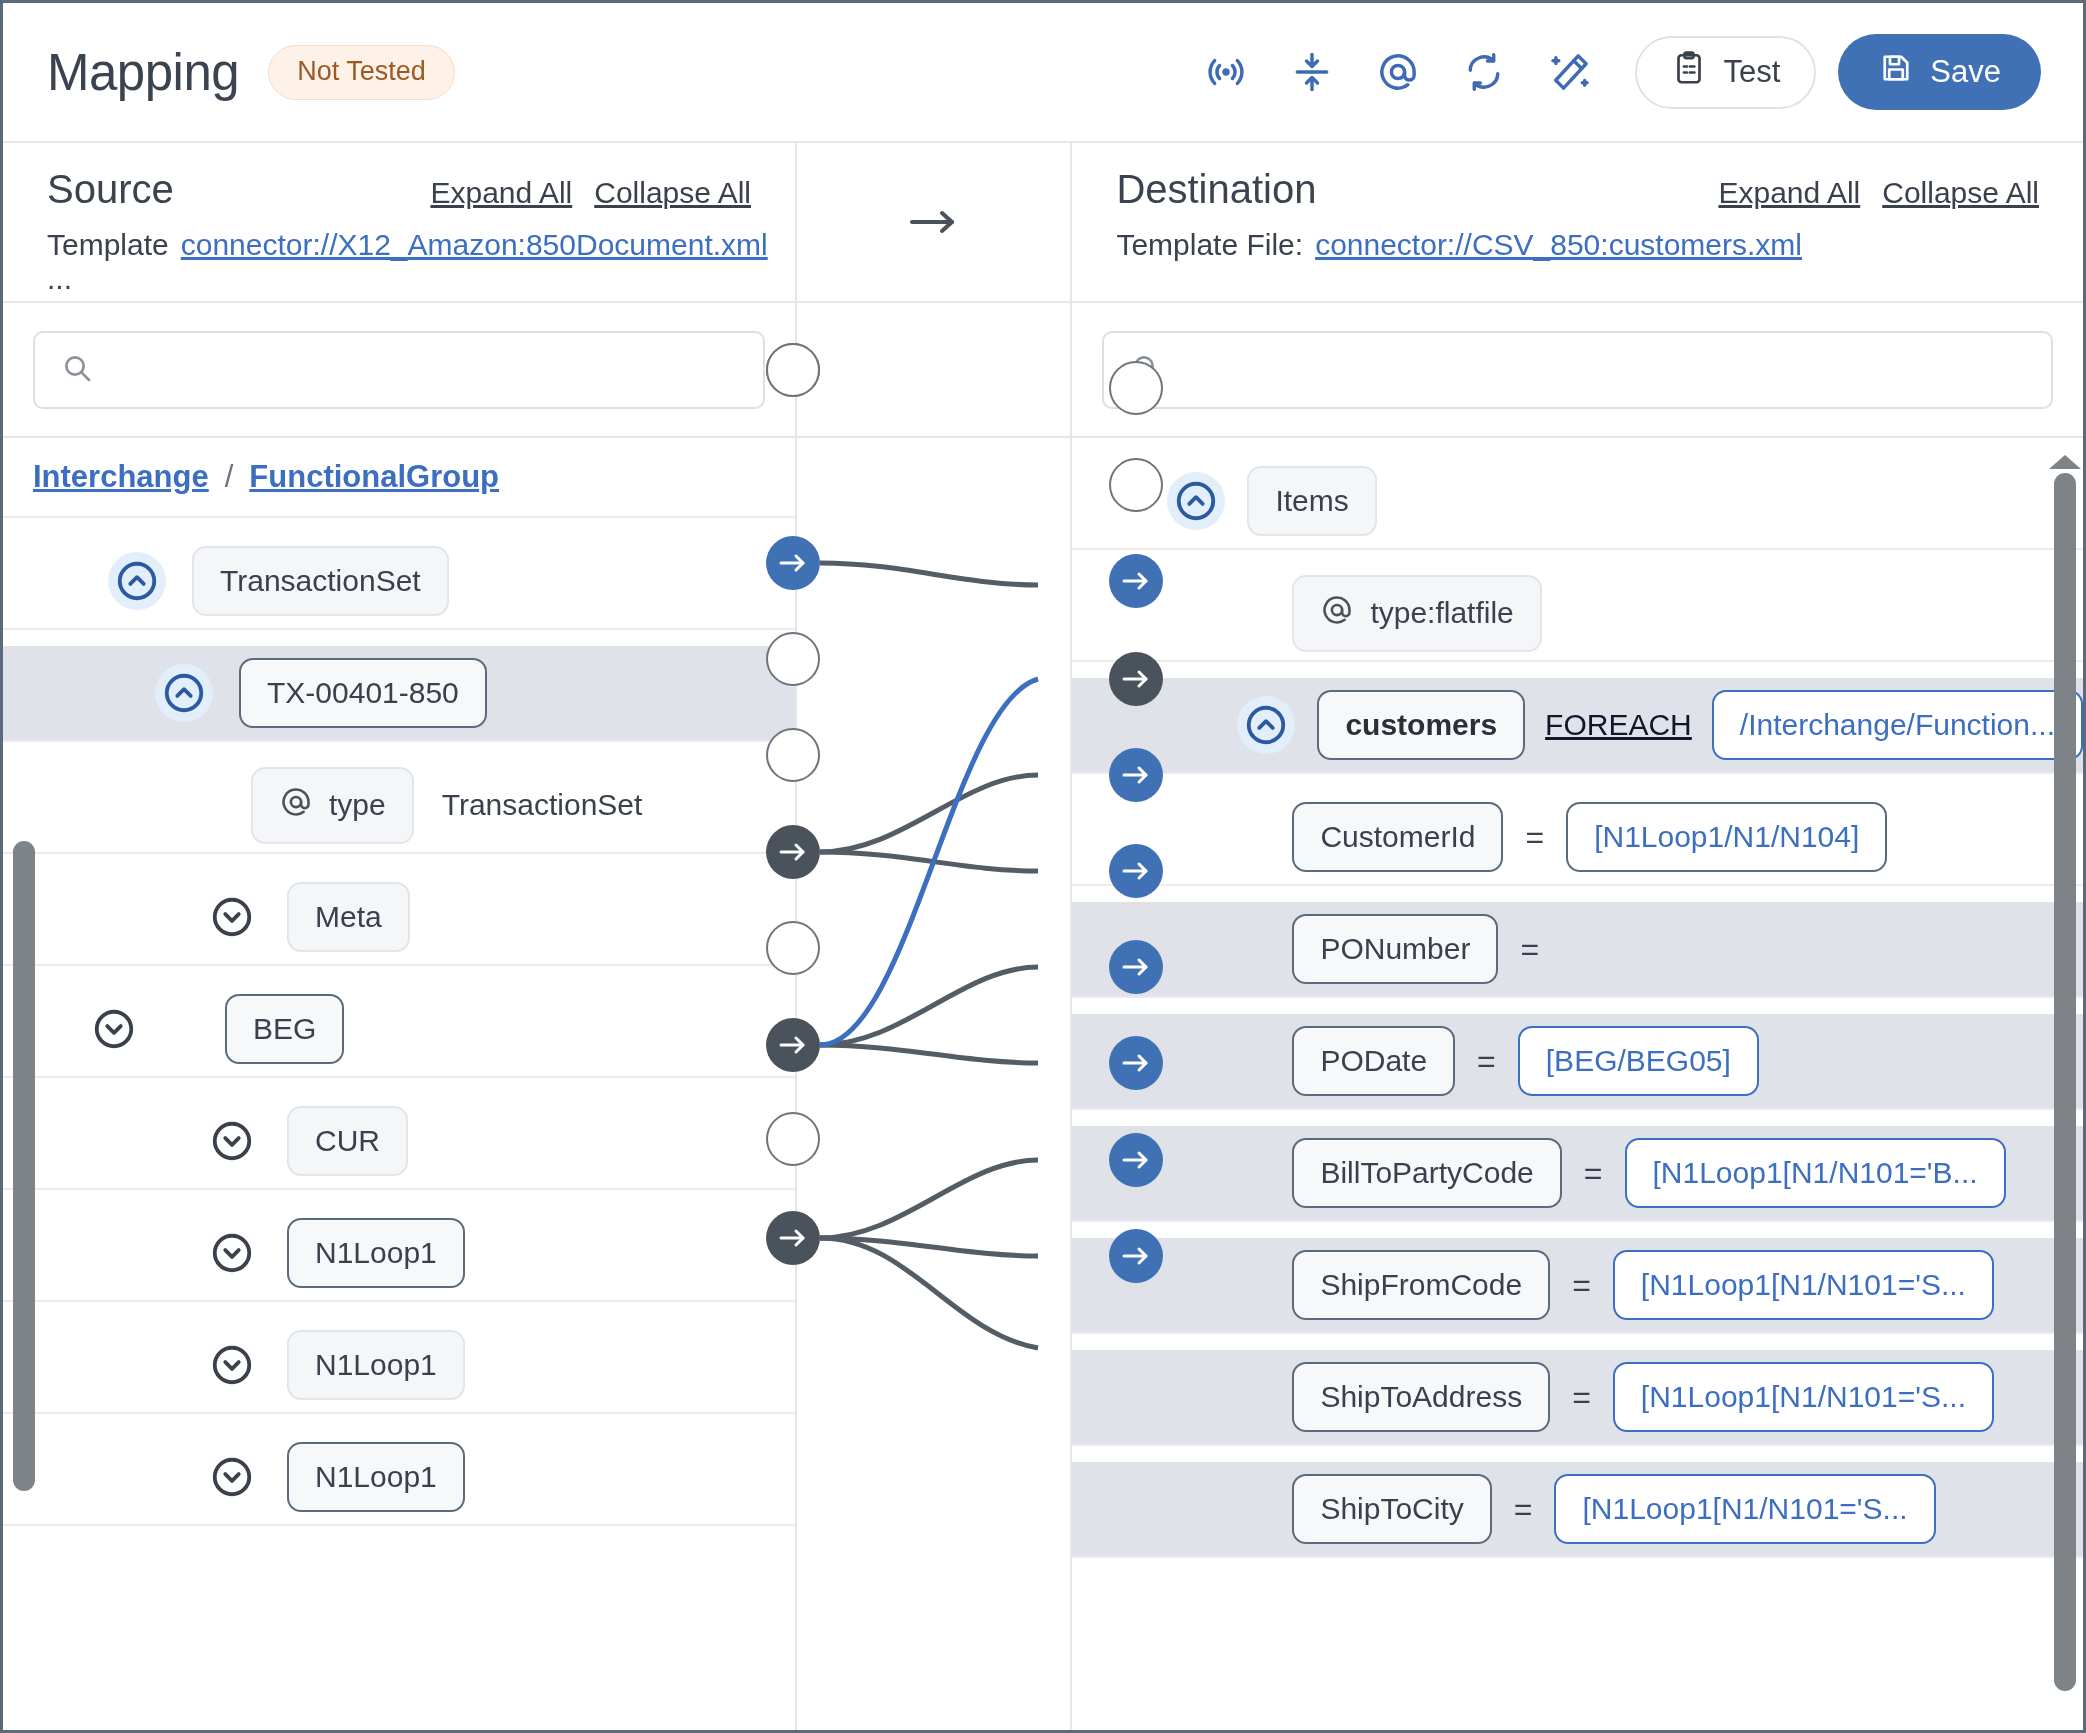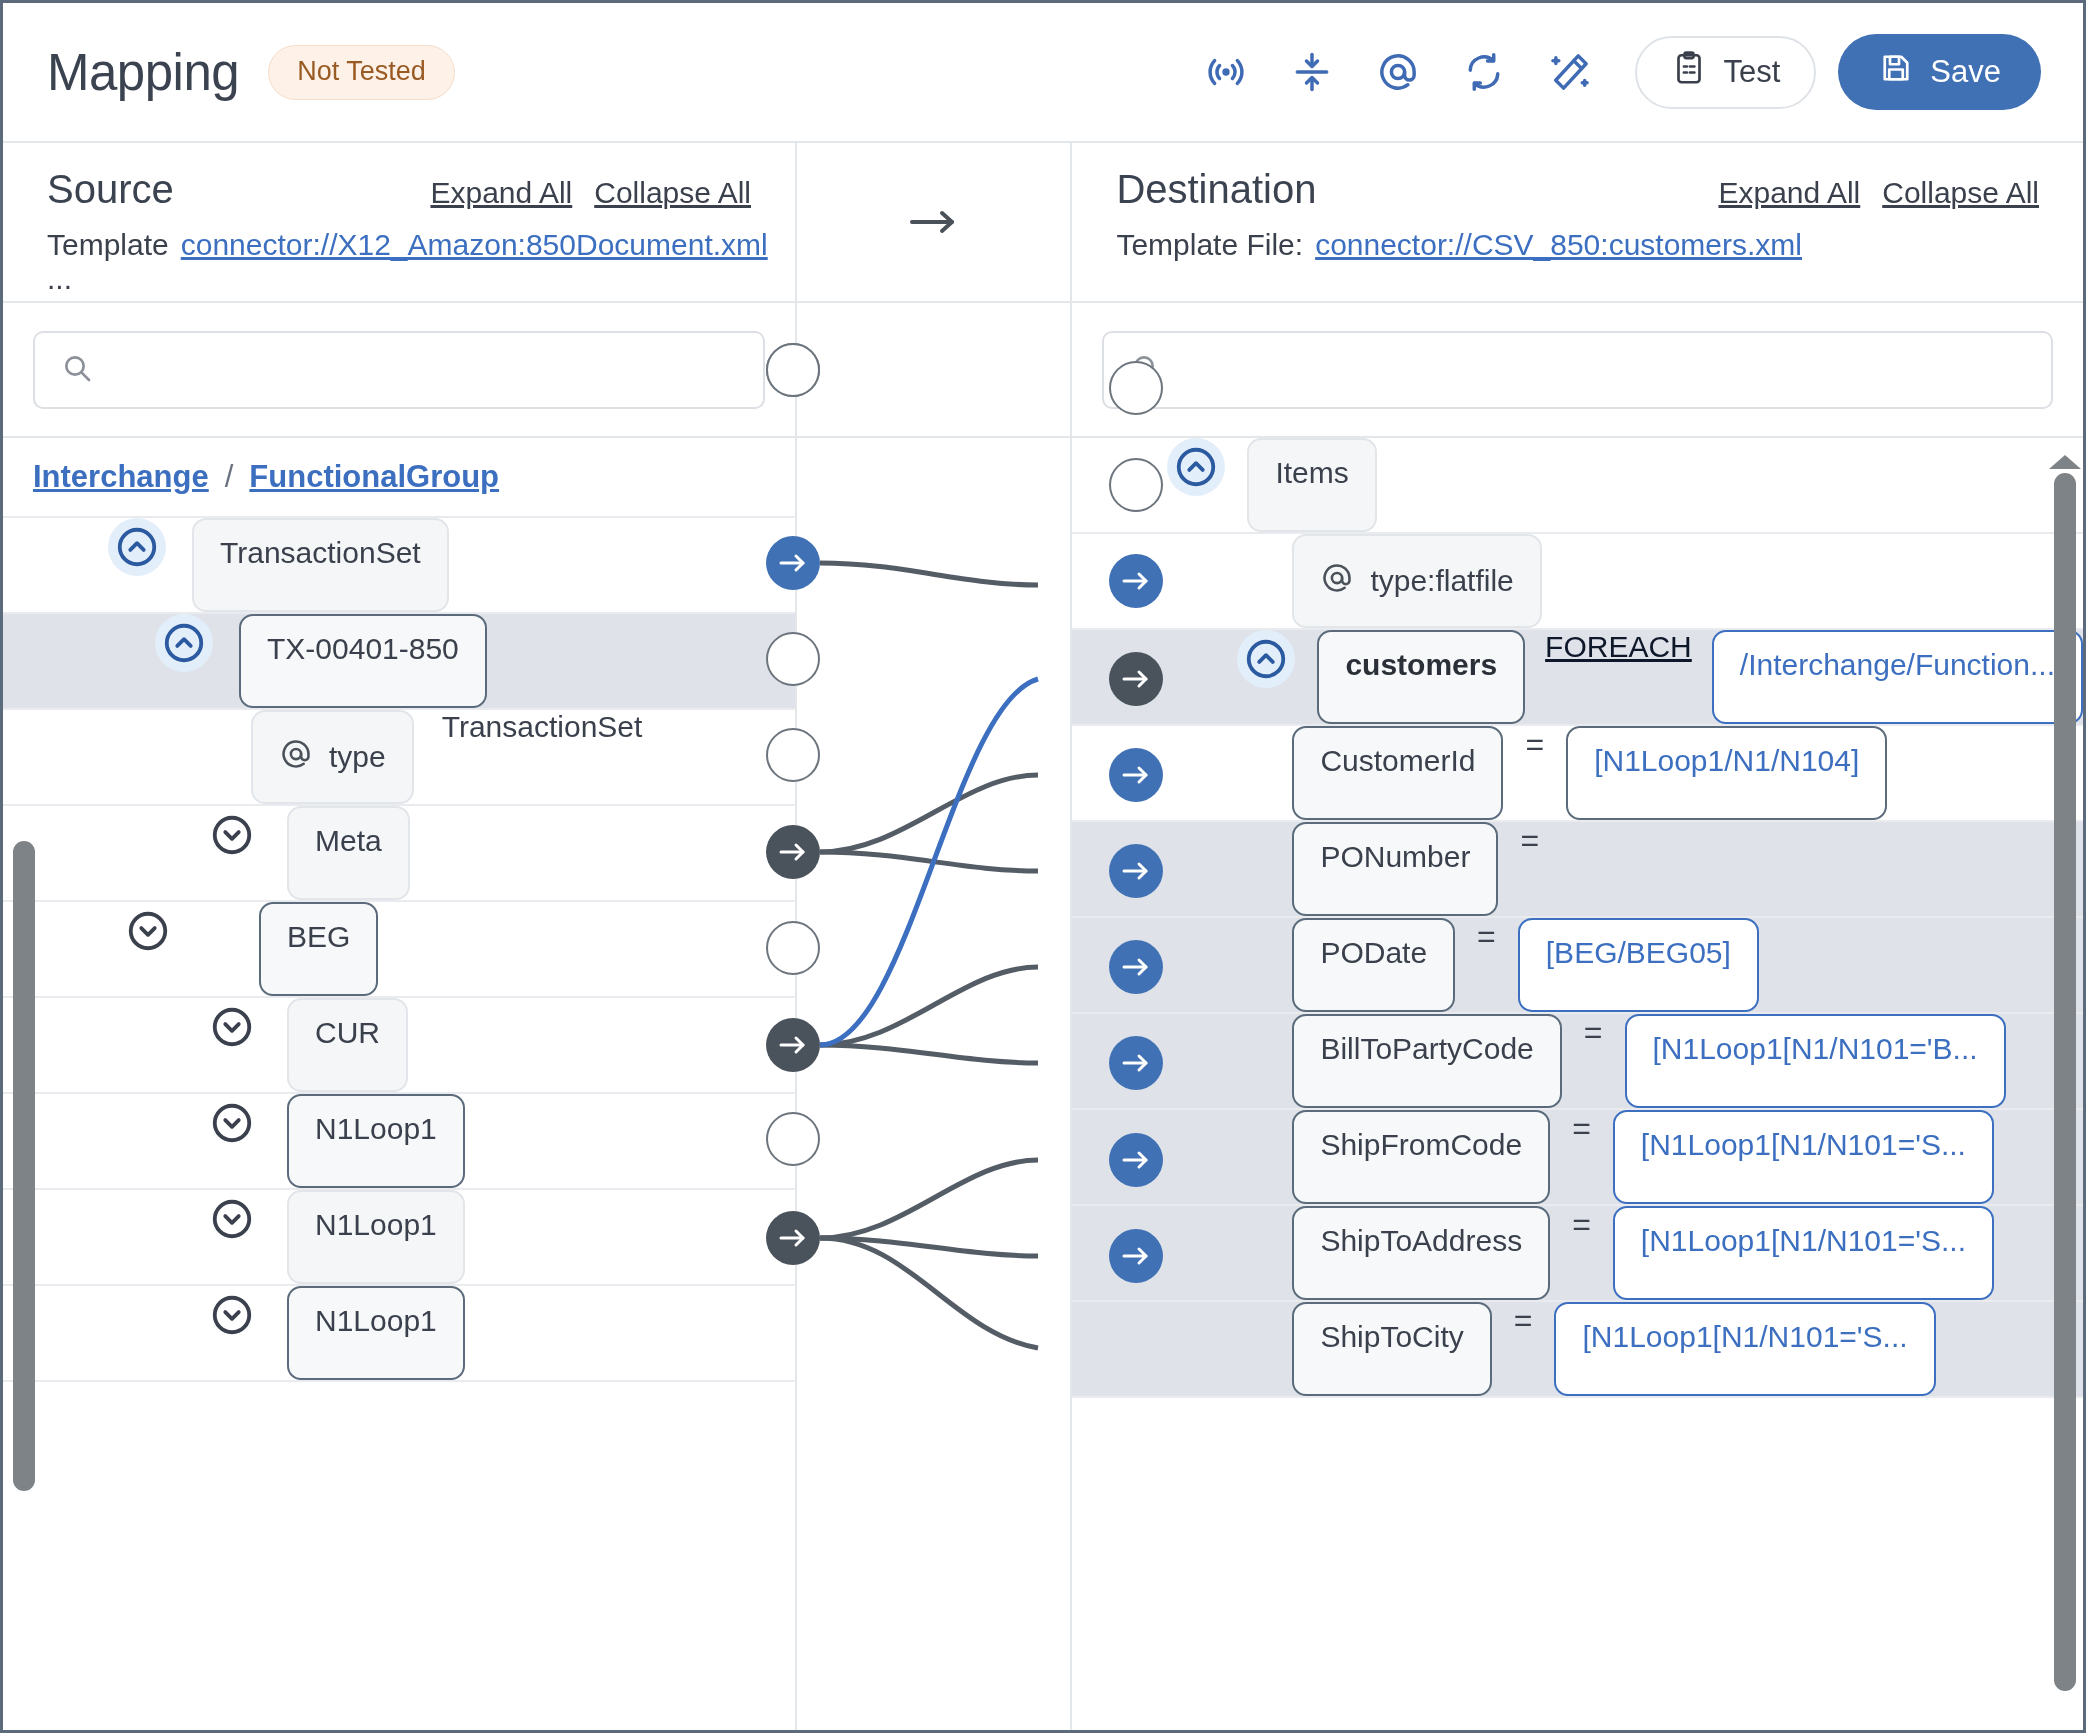--- a/index.html
+++ b/index.html
@@ -138,24 +138,25 @@
   }
   .breadcrumb a { color:#3c6fc0; text-decoration:underline; font-weight:bold; cursor:pointer; }
   .breadcrumb .sep { color:#6b7280; }
   .mid-crumb { height:80px; border-bottom:0px solid transparent; }
 
   
   .tree-body { position:relative; flex:1 1 auto; overflow:hidden; }
 
   .row {
     position:relative;
-    display:flex; 
+    display:flex; align-items:center;
     border-bottom:2px solid #e9ebee;
     height:96px;
     background:#fff;
+    margin-top:16px;
   }
   .row.sel { background:#dfe3e9; }
 
   .caret {
     width:58px; height:58px; flex:0 0 auto;
     display:flex; align-items:center; justify-content:center;
     border-radius:50%;
     cursor:pointer;
   }
   .caret.up { background:#e3eefb; color:#2c5aa0; }
@@ -364,21 +365,21 @@
             <div class="row" style="padding-left: 200px;">
               <div class="caret down">
                 <svg width="46" height="46" viewBox="0 0 24 24" fill="none" stroke="#3b414c" stroke-width="2" stroke-linecap="round" stroke-linejoin="round">
                   <circle cx="12" cy="12" r="9"></circle>
                   <path d="M8.5 10.5 12 14l3.5-3.5"></path>
                 </svg>
               </div>
               <div style="width: 26px;"></div>
               <div class="chip">Meta</div>
             </div>
-            <div class="row" style="padding-left: 116px; gap: 28px;">
+            <div class="row" style="padding-left: 82px; gap: 28px;">
               <div class="caret down">
                 <svg width="46" height="46" viewBox="0 0 24 24" fill="none" stroke="#3b414c" stroke-width="2" stroke-linecap="round" stroke-linejoin="round">
                   <circle cx="12" cy="12" r="9"></circle>
                   <path d="M8.5 10.5 12 14l3.5-3.5"></path>
                 </svg>
               </div>
               <div style="width: 26px;"></div>
               <div class="chip strong">BEG</div>
             </div>
             <div class="row" style="padding-left: 200px;">

